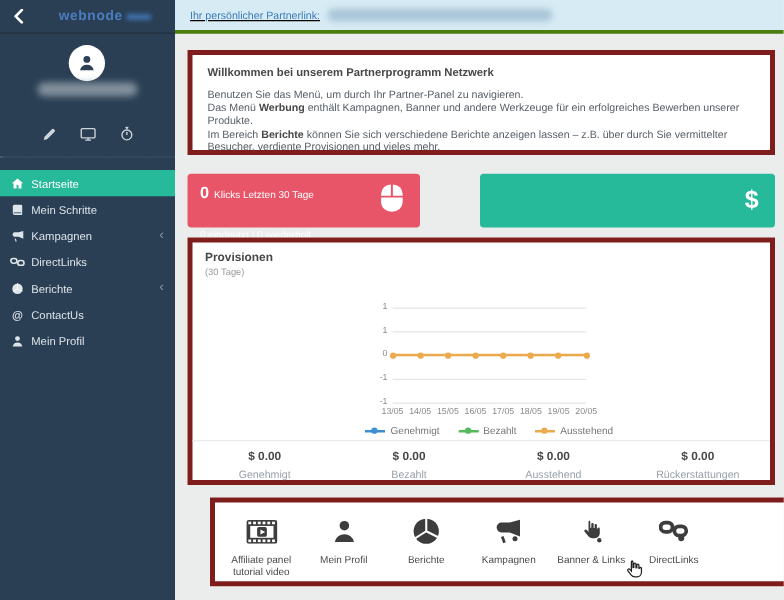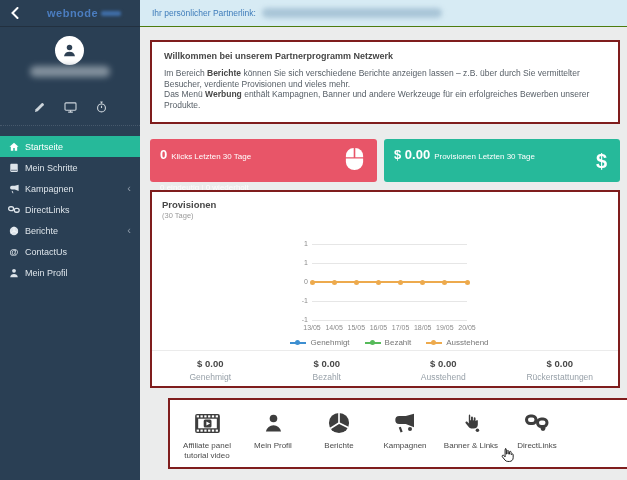--- a/index.html
+++ b/index.html
@@ -22,34 +22,34 @@
   #side-divider{position:absolute;left:0;top:125px;width:140px;border-top:1px dotted #47596c;}
   #menu{position:absolute;left:0;top:136px;width:140px;}
   .menu-item{height:21px;display:flex;align-items:center;color:#dde4ea;font-size:9px;cursor:pointer;position:relative;}
   .menu-item.active{background:#26b99a;color:#fff;}
   .mi-icon{width:12px;margin-left:8px;display:flex;align-items:center;justify-content:center;}
   .mi-label{margin-left:5px;}
   .mi-chevron{position:absolute;right:9px;color:#8b99a7;font-size:11px;line-height:21px;}
   .at-glyph{font-size:9px;font-weight:bold;}
   
   #topbar{position:absolute;left:140px;top:0;width:487px;height:27px;background:#d7ebf4;
-    border-bottom:1px solid #4d7c0f;display:flex;align-items:center;}
+    border-bottom:3px solid #4d7c0f;display:flex;align-items:center;text-decoration:underline;}
   #topbar-label{color:#3e7cba;font-size:8.5px;margin-left:12px;}
   #link-blur{display:inline-block;width:180px;height:10px;background:#a9c5d7;border-radius:5px;
     filter:blur(2.5px);margin-left:6px;cursor:pointer;}
   
-  .panel{position:absolute;background:#fff;border:2px solid #7f1d1d;}
+  .panel{position:absolute;background:#fff;border:4px solid #7f1d1d;}
   #welcome-panel{left:150px;top:40px;width:470px;height:84px;padding:9px 12px;}
   #welcome-title{font-size:9px;font-weight:bold;color:#474747;}
   .welcome-line{font-size:8.5px;color:#565e66;line-height:10.5px;}
   #welcome-body{margin-top:7px;}
   .welcome-line b{color:#474747;}
   
   .stat-card{position:absolute;top:139px;height:43px;border-radius:3px;color:#fff;padding:6px 10px;}
-  #clicks-card{left:150px;width:227px;background:#e85568;}
+  #clicks-card{left:150px;width:186px;background:#e85568;}
   #commissions-card{left:384px;width:236px;background:#26b99a;}
   .card-value{font-size:13px;font-weight:bold;}
   .card-label{font-size:8px;margin-left:4px;}
   .card-sub{font-size:8px;color:rgba(255,255,255,.9);margin-top:20px;}
   .card-icon{position:absolute;right:13px;top:50%;transform:translateY(-50%);color:#fff;}
   .dollar-glyph{font-size:20px;font-weight:bold;}
   
   #chart-panel{left:150px;top:190px;width:470px;height:198px;}
   #chart-title{position:absolute;left:10px;top:7px;font-size:9.5px;font-weight:bold;color:#474747;}
   #chart-subtitle{position:absolute;left:10px;top:19px;font-size:7.5px;color:#9a9a9a;}
@@ -181,38 +181,38 @@
 </div>
 
 <div id="topbar">
   <span id="topbar-label">Ihr persönlicher Partnerlink:</span>
   <span id="link-blur"></span>
 </div>
 
 <div id="welcome-panel" class="panel">
   <div id="welcome-title">Willkommen bei unserem Partnerprogramm Netzwerk</div>
   <div id="welcome-body">
+    <div class="welcome-line">Benutzen Sie das Menü, um durch Ihr Partner-Panel zu navigieren.</div>
+    <div class="welcome-line"><span>Das Menü </span><b>Werbung</b><span> enthält Kampagnen, Banner und andere Werkzeuge für ein erfolgreiches Bewerben unserer Produkte.</span></div>
     <div class="welcome-line"><span>Im Bereich </span><b>Berichte</b><span> können Sie sich verschiedene Berichte anzeigen lassen – z.B. über durch Sie vermittelter Besucher, verdiente Provisionen und vieles mehr.</span></div>
-    <div class="welcome-line"><span>Das Menü </span><b>Werbung</b><span> enthält Kampagnen, Banner und andere Werkzeuge für ein erfolgreiches Bewerben unserer Produkte.</span></div>
   </div>
 </div>
 
 <div id="clicks-card" class="stat-card">
   <div><span class="card-value">0</span><span class="card-label">Klicks Letzten 30 Tage</span></div>
   <div class="card-sub">0 eindeutig | 0 wiederholt</div>
   <span class="card-icon">
     <svg viewBox="0 0 16 20" width="19" height="23" fill="currentColor">
       <path d="M7.3,0.5 A6.8,6.8 0 0 0 0.5,7.3 L0.5,8.4 L7.3,8.4 Z"></path>
       <path d="M8.7,0.5 A6.8,6.8 0 0 1 15.5,7.3 L15.5,8.4 L8.7,8.4 Z"></path>
       <path d="M0.5,9.6 L15.5,9.6 L15.5,12.7 A7.5,6.8 0 0 1 0.5,12.7 Z"></path>
     </svg>
   </span>
 </div>
 <div id="commissions-card" class="stat-card">
-  <div><span class="card-value">$ 0.00</span><span class="card-label">Provisionen Letzten 30 Tage</span></div>
   <span class="card-icon dollar-glyph">$</span>
 </div>
 
 <div id="chart-panel" class="panel">
   <div id="chart-title">Provisionen</div>
   <div id="chart-subtitle">(30 Tage)</div>
   <div id="plot">
       <div class="gridline" style="top: 0%;"></div>
       <div class="ytick" style="top: calc(0% - 4px);">1</div>
       <div class="gridline" style="top: 25%;"></div>

